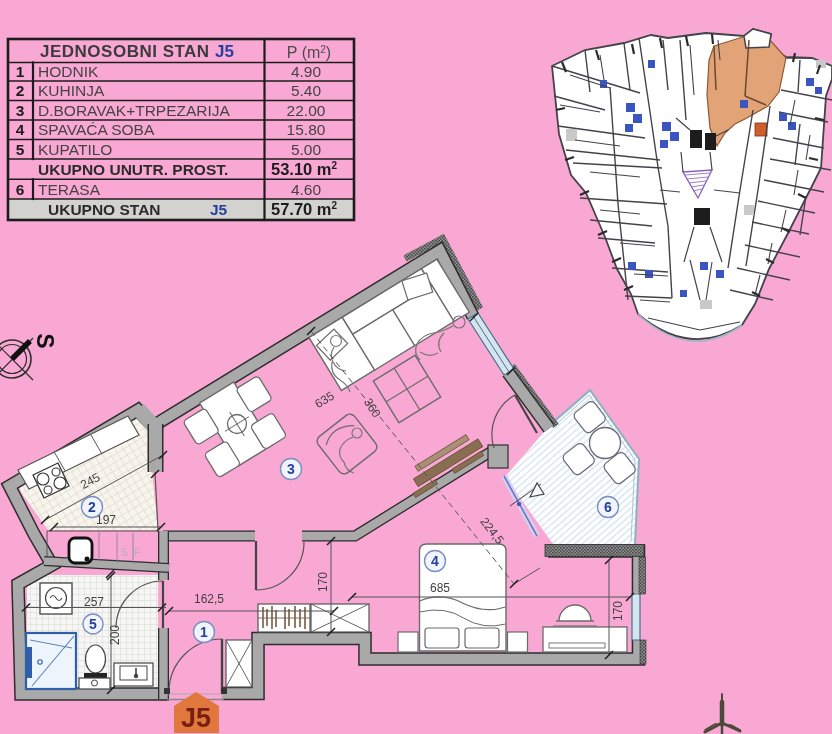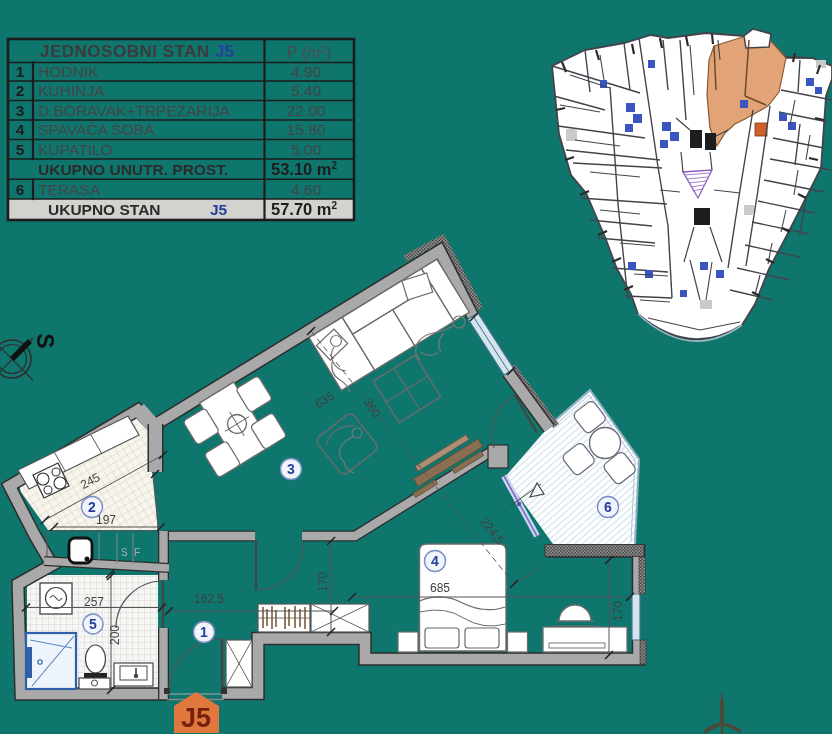--- a/index.html
+++ b/index.html
@@ -1,16 +1,16 @@
 <!DOCTYPE html>
 <html><head>
 <meta charset="utf-8">
 <style>
   html,body{margin:0;padding:0;background:#ffffff;}
-  #page{position:relative;width:832px;height:734px;background:#0f766e;overflow:hidden;
+  #page{position:relative;width:832px;height:734px;background:#f9a8d4;overflow:hidden;
         font-family:"Liberation Sans", sans-serif;}
   svg{position:absolute;top:0;left:0;}
   text{font-family:"Liberation Sans", sans-serif;}
 </style>
 </head>
 <body>
 <div id="page">
 <svg width="832" height="734" viewBox="0 0 832 734">
 <defs>
 

